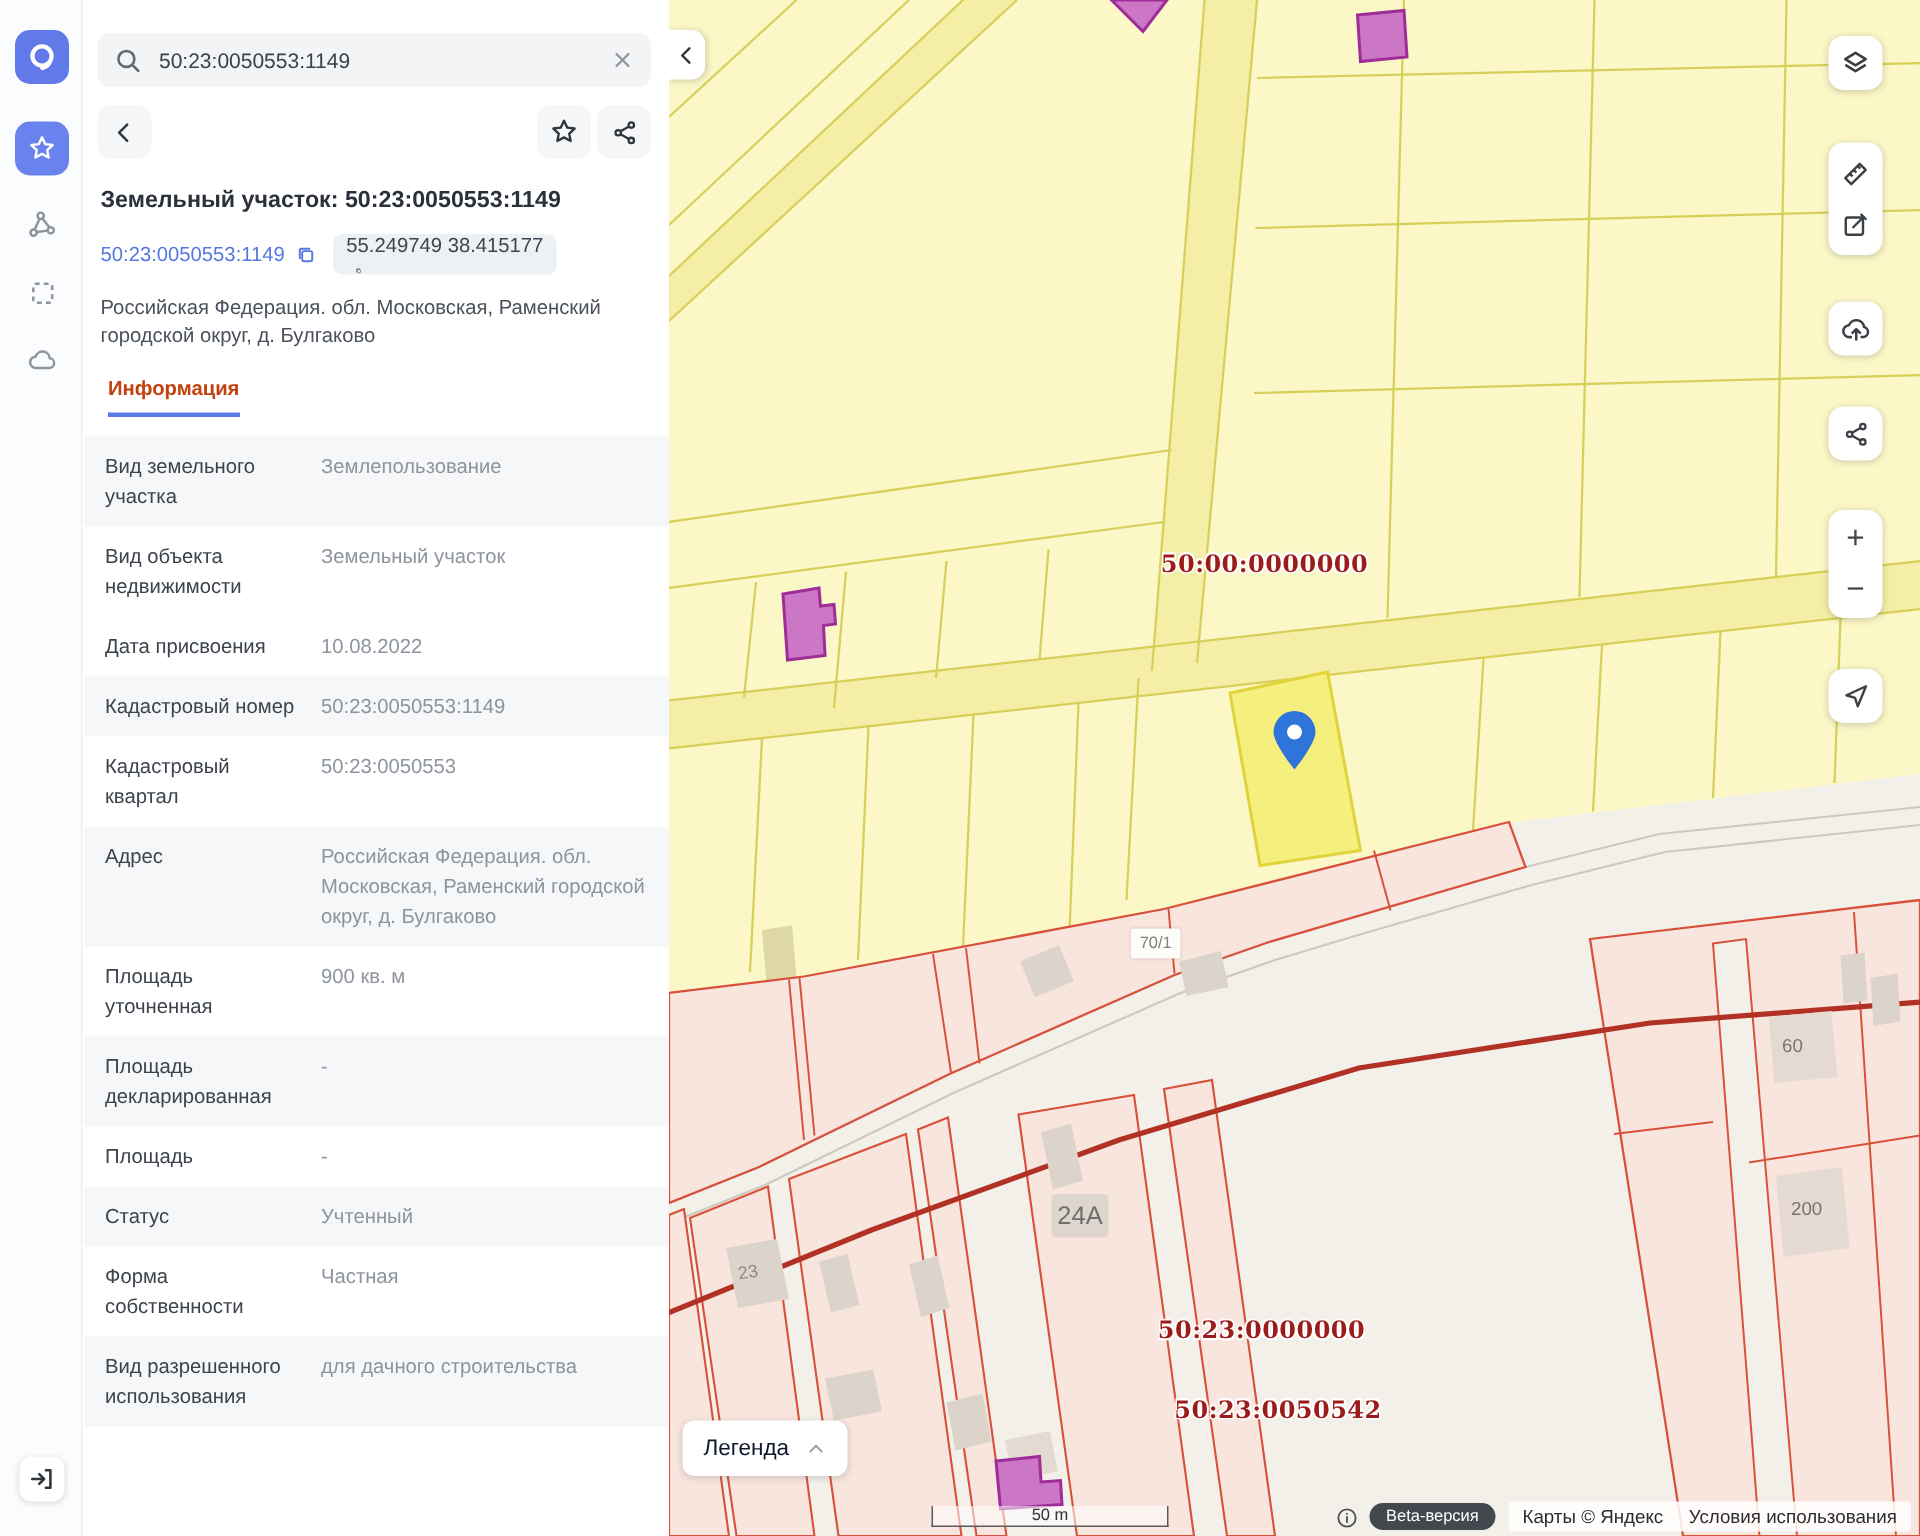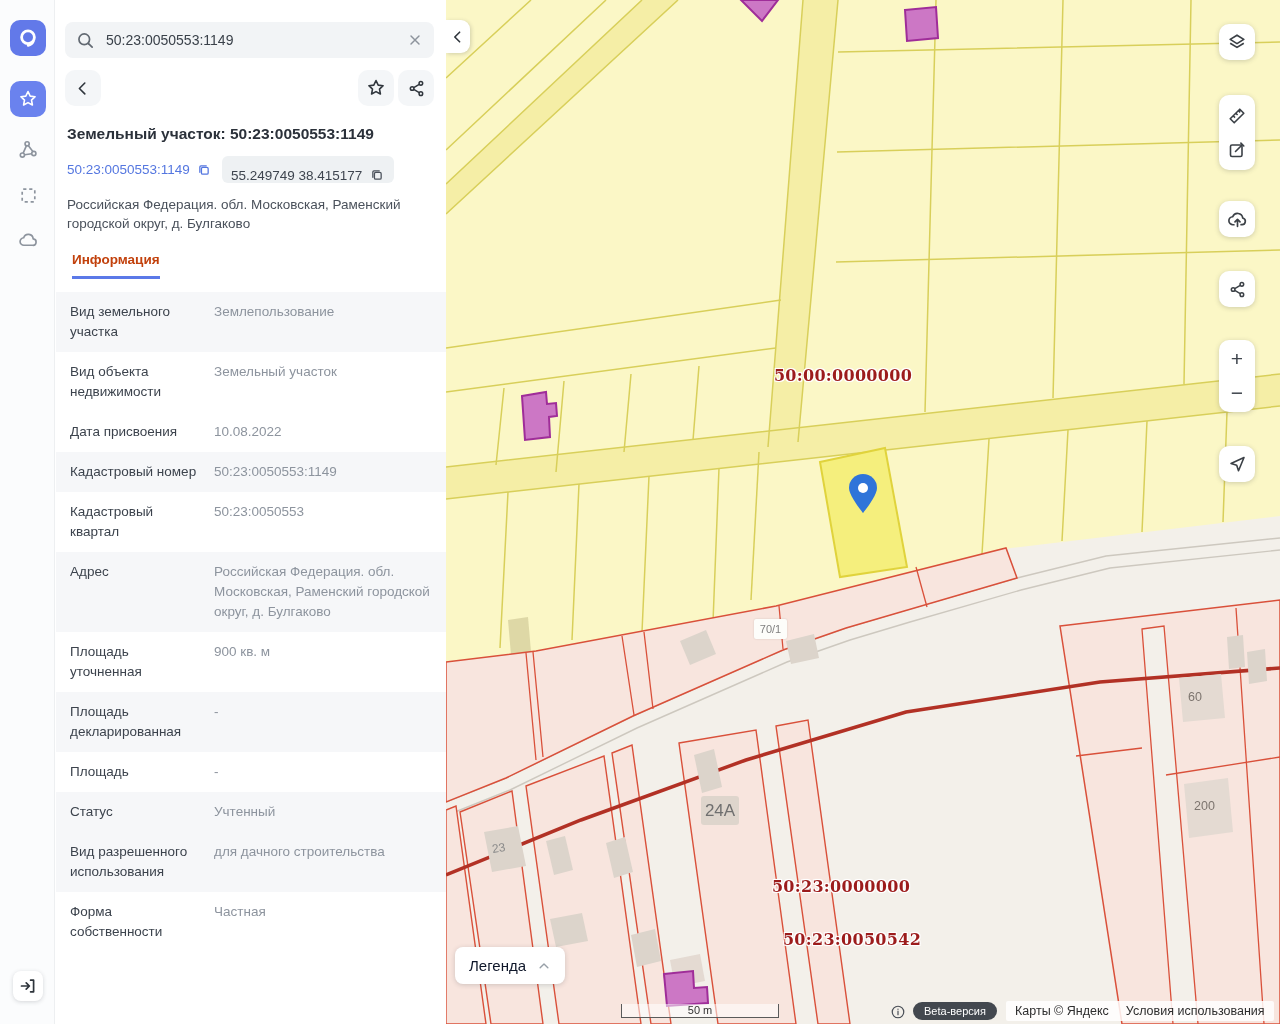--- a/index.html
+++ b/index.html
@@ -15,21 +15,21 @@
   .panel{position:absolute;left:56px;top:0;width:390px;height:1024px;background:#fff;overflow:hidden;z-index:4;}
   .searchbar{margin:22px 12px 0 9px;height:36px;background:#f2f4f6;border-radius:8px;display:flex;align-items:center;padding:0 11px;}
   .searchbar input{flex:1;border:none;background:transparent;outline:none;font-family:"Liberation Sans",sans-serif;font-size:14px;color:#3a414a;margin-left:9px;}
   .toolbar{margin:12px 12px 0 9px;display:flex;align-items:center;}
   .tbtn{width:36px;height:36px;border-radius:10px;background:#f4f6f8;display:flex;align-items:center;justify-content:center;}
   .tbtn+.tbtn{margin-left:4px;}
   .spacer{flex:1;}
   .title{margin:19px 12px 0 11px;font-size:15.5px;font-weight:bold;color:#2b313a;}
   .chips{margin:13px 12px 0 11px;display:flex;align-items:center;gap:10px;}
   .chip-link{display:flex;align-items:center;gap:6px;color:#5577e0;font-size:13.5px;}
-  .chip-gray{display:flex;align-items:flex-end;gap:7px;background:#eef1f3;border-radius:6px;height:27px;padding:0 9px;font-size:13.5px;color:#3e454f;}
+  .chip-gray{display:flex;align-items:flex-start;gap:7px;background:#eef1f3;border-radius:6px;height:27px;padding:0 9px;font-size:13.5px;color:#3e454f;flex-direction:column;}
   .address{margin:12px 12px 0 11px;font-size:13.5px;color:#4a515b;line-height:19px;width:352px;}
   .tabs{margin:17px 0 0 16px;}
   .tab{display:inline-block;font-size:13.5px;font-weight:bold;color:#c2410c;padding-bottom:9px;border-bottom:3px solid #5b79e8;}
   .table{margin-top:13px;}
   .row{display:flex;padding:10px 12px 10px 14px;}
   .row.shaded{background:#f6f7f9;}
   .rl{width:132px;flex-shrink:0;font-size:13.5px;color:#3c434d;line-height:20px;}
   .rv{font-size:13.5px;color:#8d949e;line-height:20px;padding-left:12px;}
   
   .map{position:absolute;left:446px;top:0;width:834px;height:1024px;overflow:hidden;background:#f3f0ea;z-index:1;}
@@ -200,28 +200,28 @@
       <div class="rl">Площадь</div>
       <div class="rv">-</div>
     </div>
 
     <div class="row shaded">
       <div class="rl">Статус</div>
       <div class="rv">Учтенный</div>
     </div>
 
 
+    <div class="row">
+      <div class="rl">Форма собственности</div>
+      <div class="rv">Частная</div>
+    </div>
+
     <div class="row shaded">
       <div class="rl">Вид разрешенного использования</div>
       <div class="rv">для дачного строительства</div>
-    </div>
-
-    <div class="row">
-      <div class="rl">Форма собственности</div>
-      <div class="rv">Частная</div>
     </div>
   </div>
 
 </div>
 
 <div class="map">
   <svg class="base" width="834" height="1024" viewBox="0 0 834 1024">
 
     <rect width="834" height="1024" fill="#f3f0ea"></rect>
 

